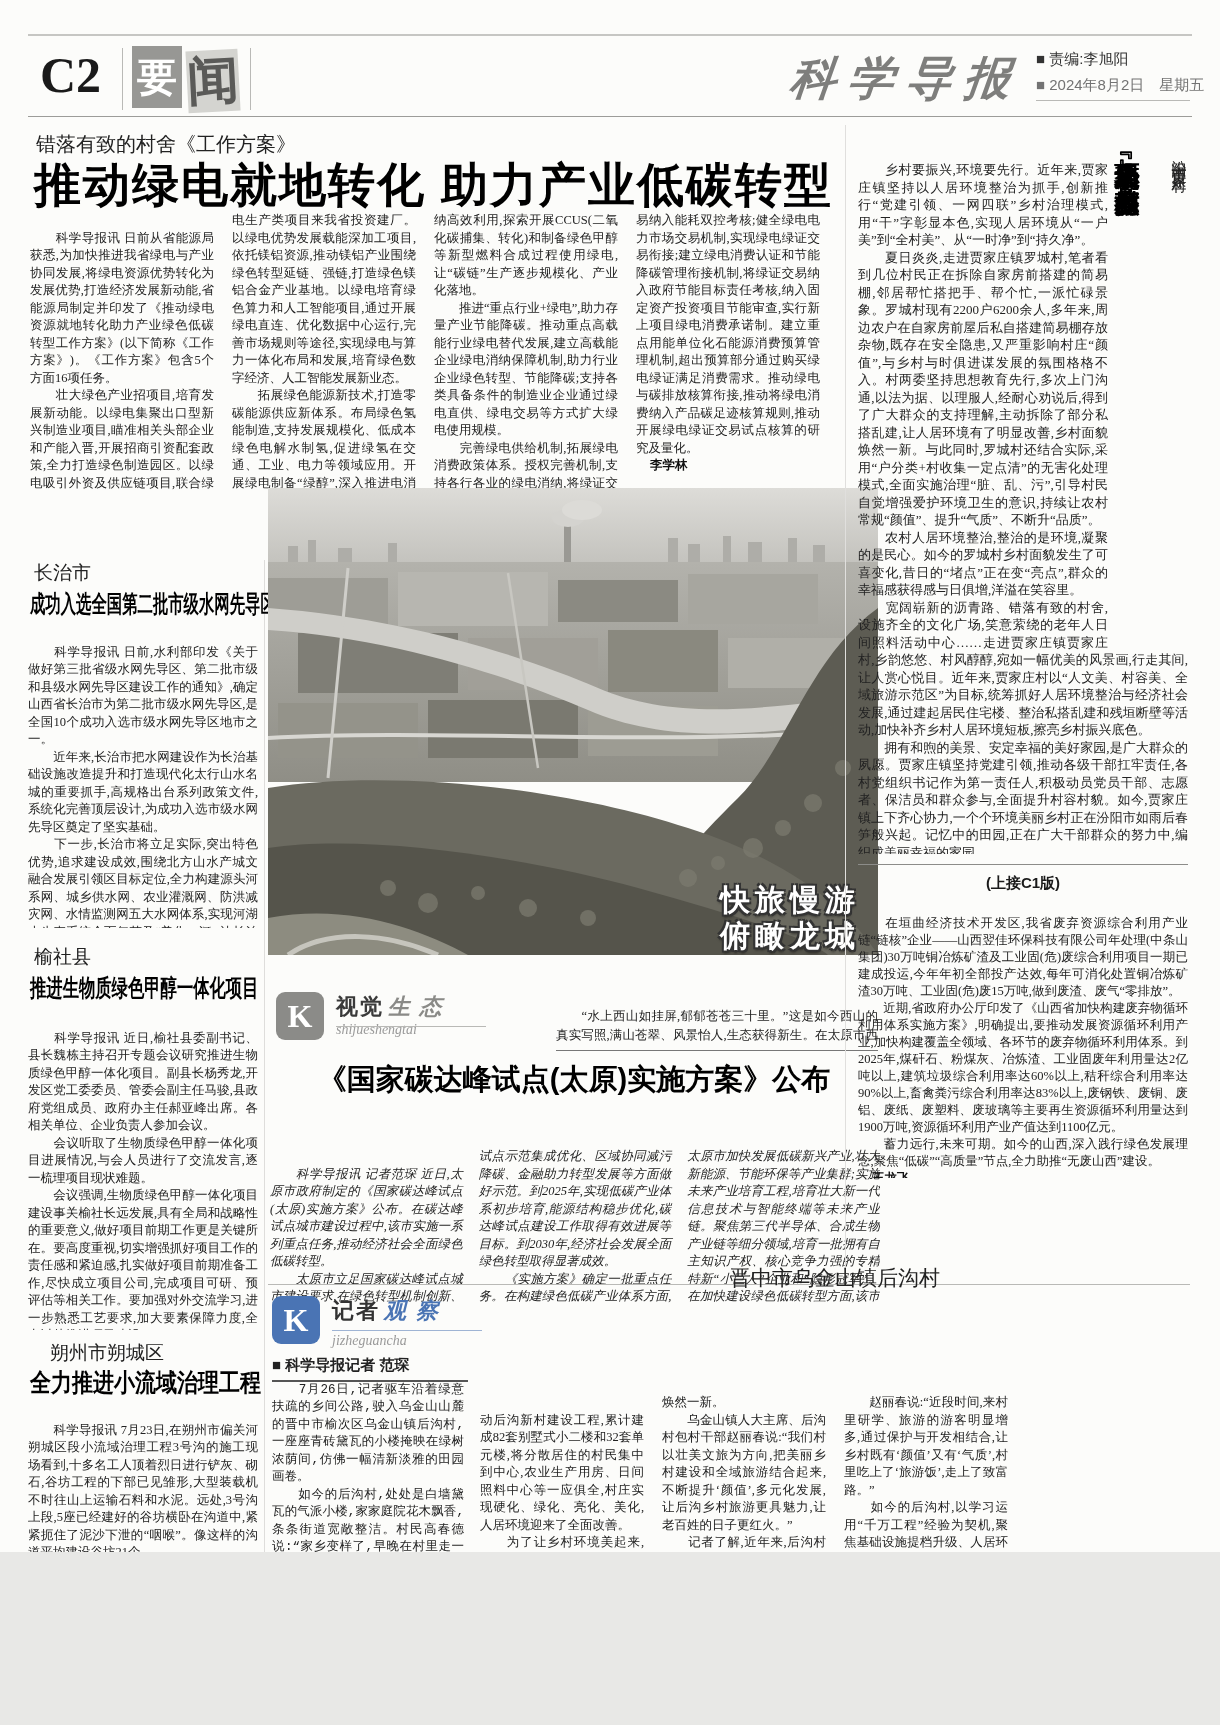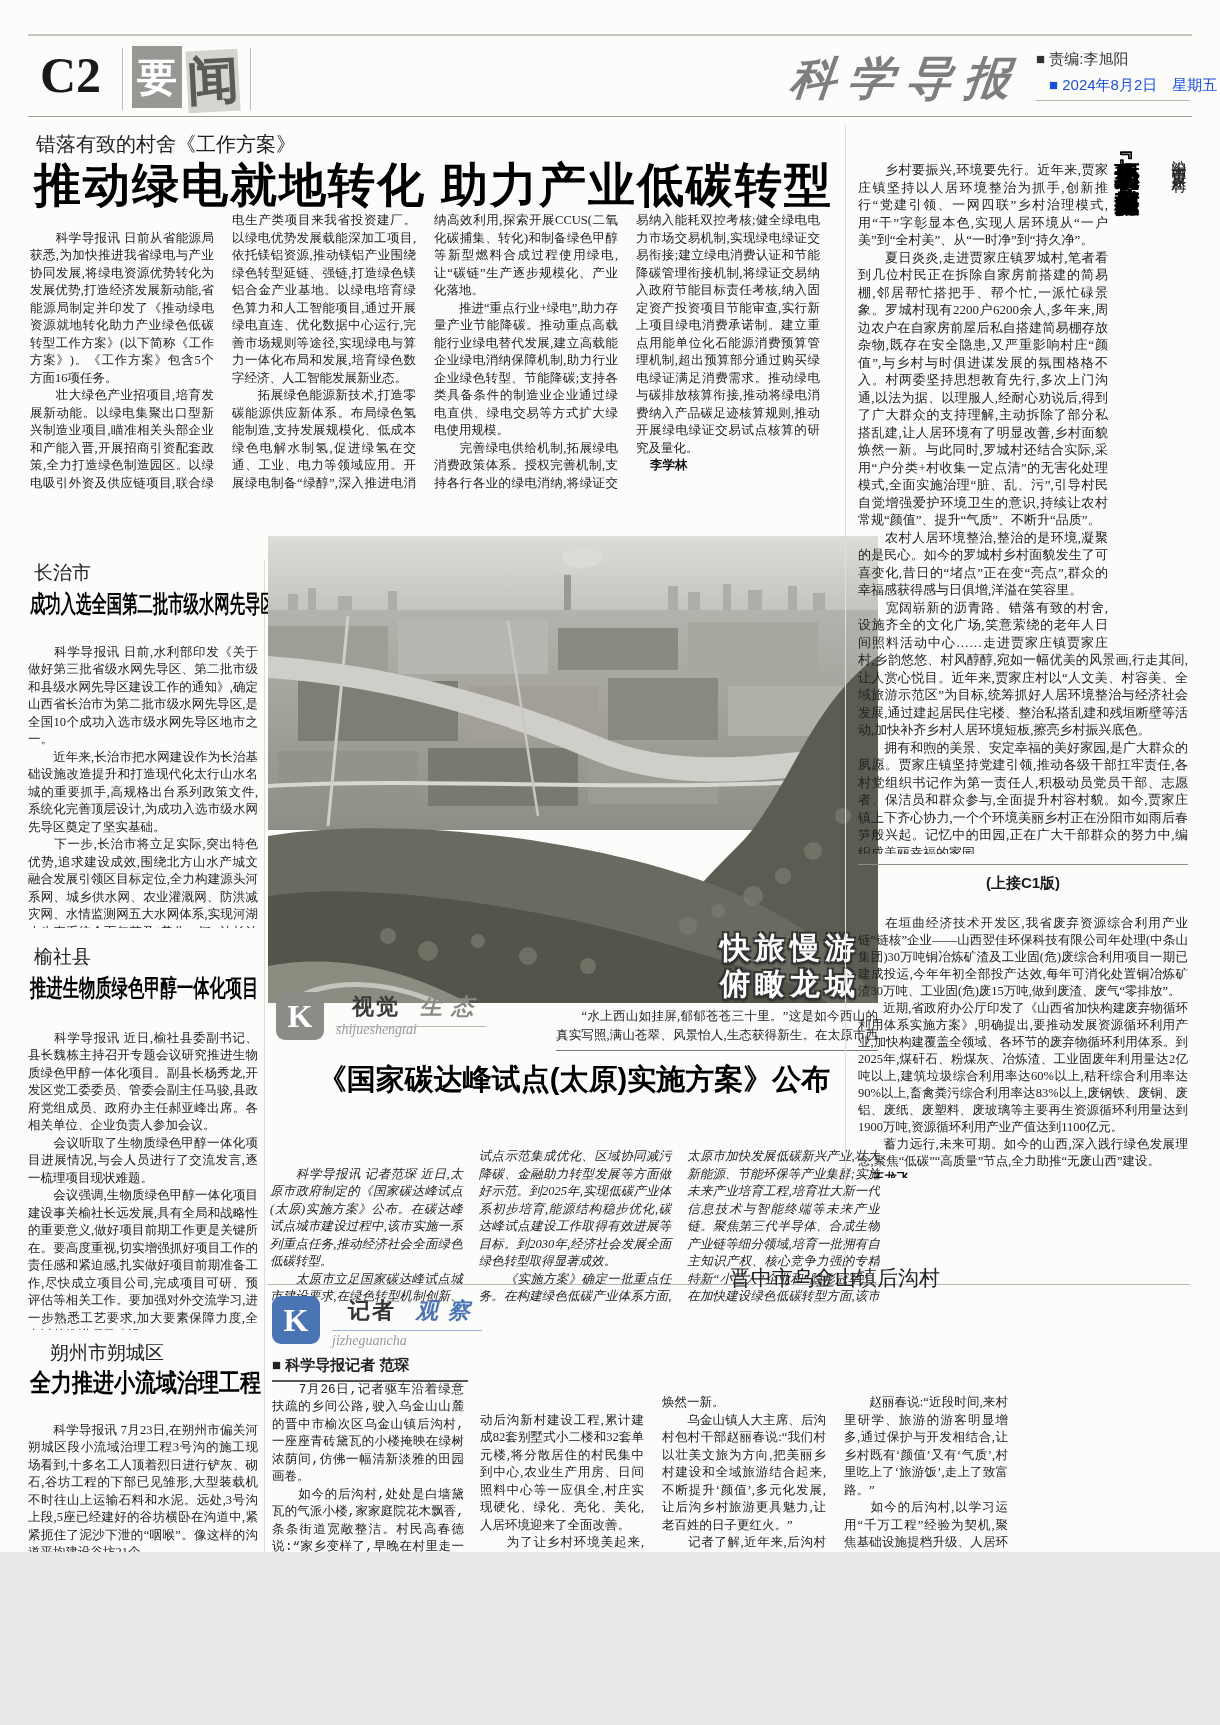--- a/index.html
+++ b/index.html
@@ -11,39 +11,39 @@
   .body-txt{white-space:pre-line;text-align:justify;font-size:12.5px;line-height:17.5px;color:#222;overflow:hidden;}
   .byline{font-weight:bold;margin-left:14px;color:#111;}
   .cols4{column-count:4;column-gap:18px;column-fill:auto;}
   .cols3{column-count:3;column-gap:16px;column-fill:auto;}
   .kicker{font-family:"Liberation Sans",sans-serif;color:#222;}
   .headline{font-family:"Liberation Sans",sans-serif;font-weight:900;color:#000;}
   .condense{transform-origin:left center;white-space:nowrap;}
   .vert{writing-mode:vertical-rl;text-orientation:upright;}
   .klogo{width:48px;height:48px;border-radius:9px;color:#fff;font-family:"Liberation Serif",serif;
          font-weight:bold;font-size:32px;display:flex;align-items:center;justify-content:center;}
-  .logoname{font-size:22px;font-weight:bold;letter-spacing:2px;margin-left:16px;}
+  .logoname{font-size:22px;font-weight:bold;letter-spacing:2px;}
   .logopinyin{font-style:italic;font-size:14px;color:#9a9a9a;}
   .overlaycap{font-family:"Liberation Sans",sans-serif;font-weight:900;color:#fff;font-size:30px;letter-spacing:5px;
       text-shadow:-2px -2px 0 #333,2px -2px 0 #333,-2px 2px 0 #333,2px 2px 0 #333,0 3px 3px rgba(0,0,0,.6);}
 </style>
 </head>
 <body>
 
 <div id="page">
 
   <div class="hair abs" style="left:28px;top:34px;width:1164px;height:2px;background:#c6c6c3;"></div>
   <div class="abs" style="left:40px;top:46px;font-size:50px;font-weight:bold;font-family:'Liberation Serif',serif;">C2</div>
   <div class="hair abs" style="left:122px;top:48px;width:1px;height:62px;"></div>
   <div class="abs sans" style="left:132px;top:46px;width:50px;height:62px;background:#979794;color:#fff;font-size:40px;font-weight:bold;display:flex;align-items:center;justify-content:center;">要</div>
   <div class="abs" style="left:187px;top:50px;width:52px;height:62px;background:#d4d4d0;color:#5a5a58;font-size:52px;font-weight:bold;display:flex;align-items:center;justify-content:center;font-family:'Liberation Serif',serif;transform:rotate(-3deg);">闻</div>
   <div class="hair abs" style="left:250px;top:48px;width:1px;height:62px;"></div>
   <div class="abs" style="left:790px;top:48px;font-size:46px;font-weight:bold;font-style:italic;color:#7e7e7c;letter-spacing:12px;transform:skewX(-6deg);font-family:'DejaVu Serif',serif;">科学导报</div>
   <div class="abs sans" style="left:1036px;top:50px;font-size:15px;color:#333;">■ 责编:李旭阳</div>
-  <div class="abs sans" style="left:1036px;top:76px;font-size:15px;color:#1d4ed8;margin-left:13px;">■ 2024年8月2日　星期五</div>
+  <div class="abs sans" style="left:1036px;top:76px;font-size:15px;color:#737373;">■ 2024年8月2日　星期五</div>
   <div class="hair abs" style="left:1036px;top:100px;width:154px;height:1px;"></div>
   <div class="hair abs" style="left:28px;top:116px;width:1164px;height:1px;background:#9c9c99;"></div>
 
   <div class="abs kicker" style="left:36px;top:131px;font-size:20px;">错落有致的村舍《工作方案》</div>
   <div class="abs headline" style="left:34px;top:154px;font-size:47px;letter-spacing:2px;">推动绿电就地转化 助力产业低碳转型</div>
   <div class="abs body-txt cols4" style="left:30px;top:212px;width:790px;height:296px;">
     <span>　　科学导报讯 日前从省能源局获悉,为加快推进我省绿电与产业协同发展,将绿电资源优势转化为发展优势,打造经济发展新动能,省能源局制定并印发了《推动绿电资源就地转化助力产业绿色低碳转型工作方案》(以下简称《工作方案》)。《工作方案》包含5个方面16项任务。
 　　壮大绿色产业招项目,培育发展新动能。以绿电集聚出口型新兴制造业项目,瞄准相关头部企业和产能入晋,开展招商引资配套政策,全力打造绿色制造园区。以绿电吸引外资及供应链项目,联合绿电生产类项目来我省投资建厂。以绿电优势发展载能深加工项目,依托镁铝资源,推动镁铝产业围绕绿色转型延链、强链,打造绿色镁铝合金产业基地。以绿电培育绿色算力和人工智能项目,通过开展绿电直连、优化数据中心运行,完善市场规则等途径,实现绿电与算力一体化布局和发展,培育绿色数字经济、人工智能发展新业态。
 　　拓展绿色能源新技术,打造零碳能源供应新体系。布局绿色氢能制造,支持发展规模化、低成本绿色电解水制氢,促进绿氢在交通、工业、电力等领域应用。开展绿电制备“绿醇”,深入推进电消纳高效利用,探索开展CCUS(二氧化碳捕集、转化)和制备绿色甲醇等新型燃料合成过程使用绿电,让“碳链”生产逐步规模化、产业化落地。
 　　推进“重点行业+绿电”,助力存量产业节能降碳。推动重点高载能行业绿电替代发展,建立高载能企业绿电消纳保障机制,助力行业企业绿色转型、节能降碳;支持各类具备条件的制造业企业通过绿电直供、绿电交易等方式扩大绿电使用规模。
@@ -73,21 +73,21 @@
 
   <div class="abs kicker" style="left:34px;top:1340px;font-size:19px;margin-left:16px;">朔州市朔城区</div>
   <div class="abs headline condense" style="left:30px;top:1366px;font-size:25px;transform:scaleX(0.84);">全力推进小流域治理工程</div>
   <div class="abs body-txt" style="left:28px;top:1404px;width:230px;height:290px;">
     <span>　　科学导报讯 7月23日,在朔州市偏关河朔城区段小流域治理工程3号沟的施工现场看到,十多名工人顶着烈日进行铲灰、砌石,谷坊工程的下部已见雏形,大型装载机不时往山上运输石料和水泥。远处,3号沟上段,5座已经建好的谷坊横卧在沟道中,紧紧扼住了泥沙下泄的“咽喉”。像这样的沟道平均建设谷坊21个。
 　　朔城区与平鲁区接壤,是朔州市水土流失和防汛的重要区域,境内沟壑纵横。2023年,利用国债资金,朔城区启动小流域治理工程,统筹推进利民镇东段村等6个村的沟道治理,对17条沟道进行治理,计划新建谷坊195座,治理面积达4.76平方千米。截至目前,17条沟道中的15条开始动工,建成淤地坝谷坊37座。
 　　朔城区水利局负责人表示,下一步,将严格按照国债资金工作要求,加快推进工程建设进度,让水土保持措施惠及项目区经济、社会、生态等多方面协调发展。</span>
     
   </div>
 
-  <div class="abs" style="left:268px;top:536px;width:610px;height:467px;overflow:hidden;">
+  <div class="abs" style="left:268px;top:488px;width:610px;height:467px;overflow:hidden;">
     <svg width="610" height="467" viewBox="0 0 610 467">
       <defs>
         <linearGradient id="sky" x1="0" y1="0" x2="0" y2="1">
           <stop offset="0" stop-color="#dddcd8"></stop>
             <stop offset="1" stop-color="#c2c1bc"></stop>
         </linearGradient>
         <linearGradient id="fields" x1="0" y1="0" x2="0" y2="1">
           <stop offset="0" stop-color="#b3b2ac"></stop>
             <stop offset="1" stop-color="#8f8e86"></stop>
         </linearGradient>

